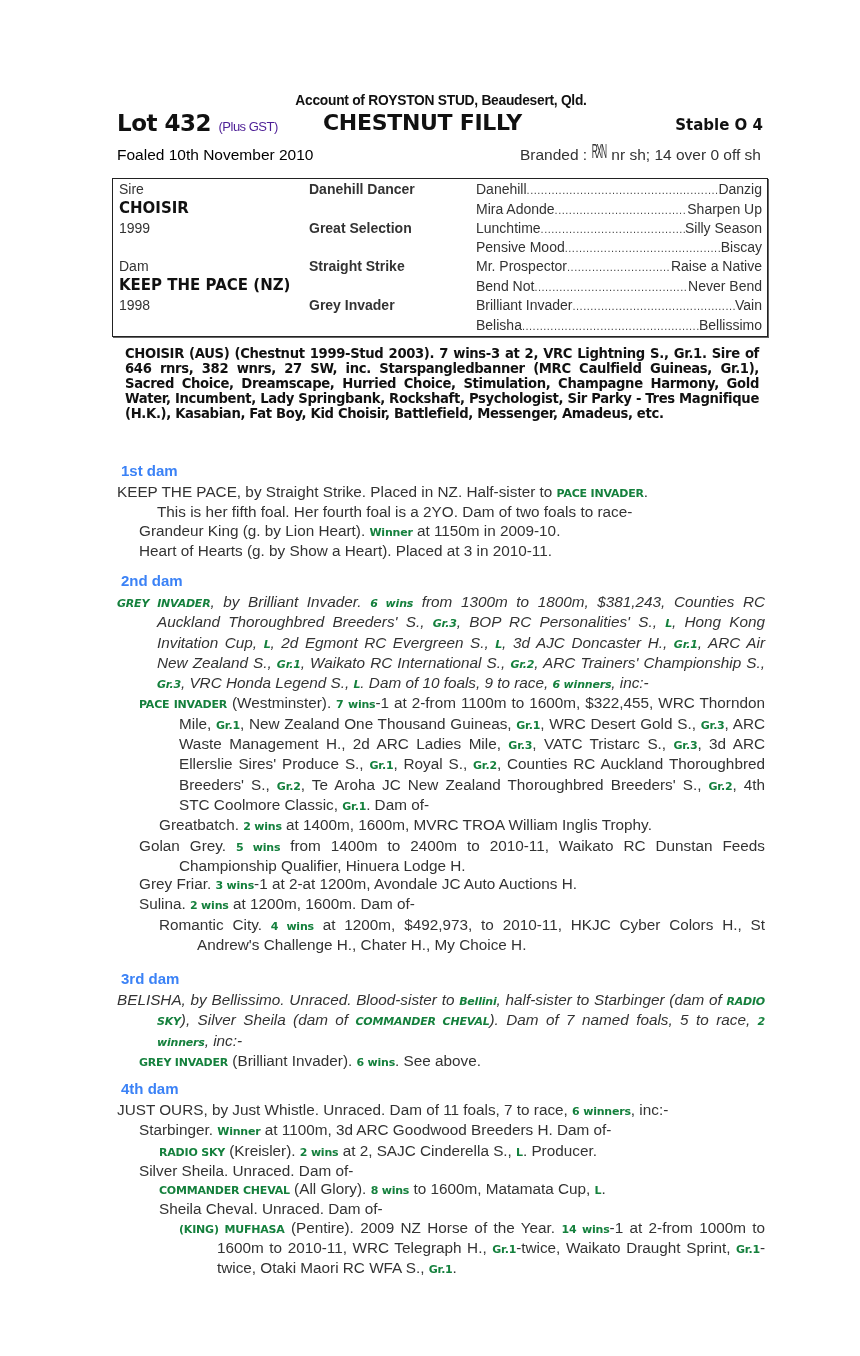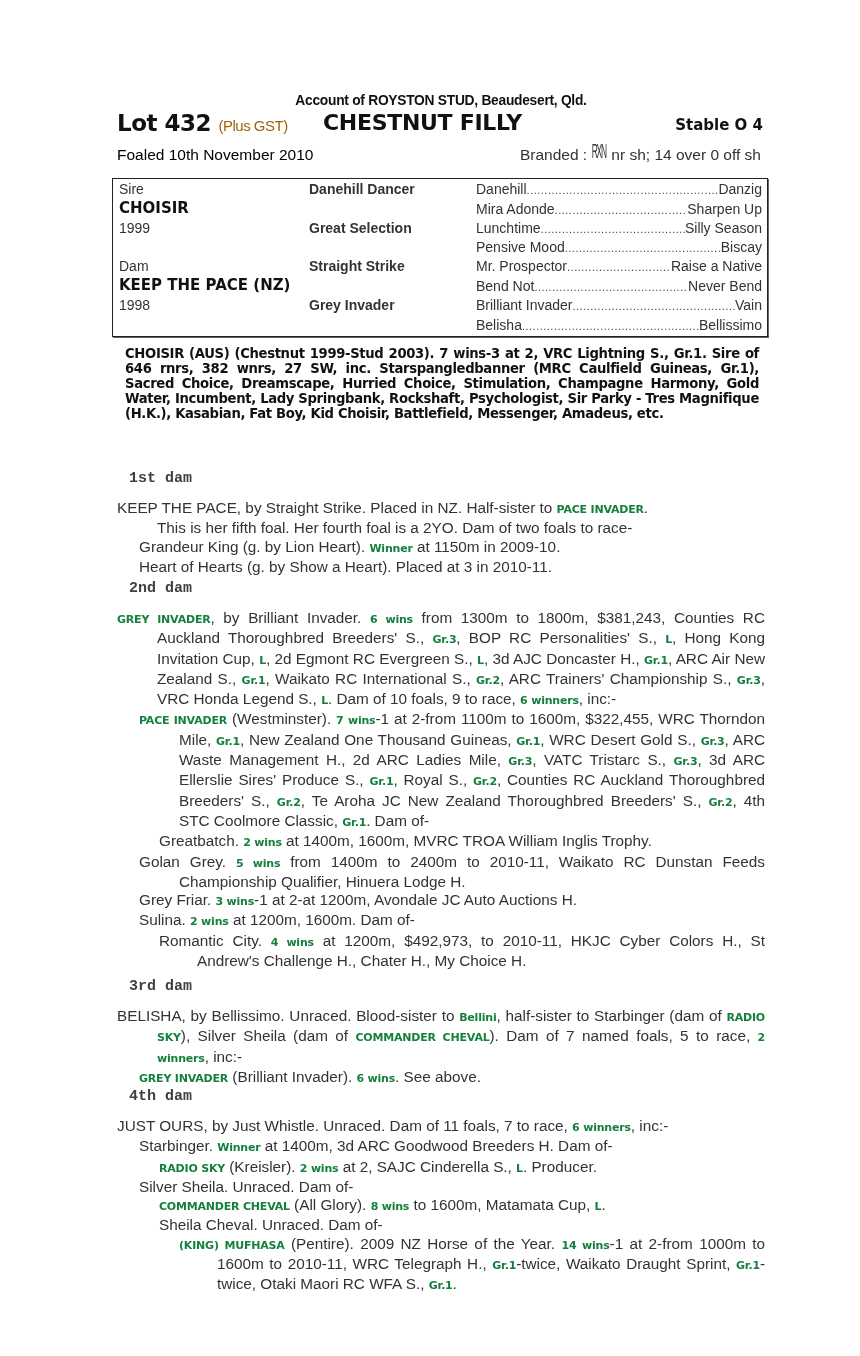--- a/index.html
+++ b/index.html
@@ -1,46 +1,46 @@
 <!DOCTYPE html>
 <html><head>
 <meta charset="utf-8">
 <style>
   html, body { margin: 0; padding: 0; background: #ffffff; }
   body { width: 860px; height: 1356px; position: relative; overflow: hidden; color: #111; }
   .page { position: absolute; left: 117px; top: 0; width: 648px; }
   .account { position: absolute; top: 91px; left: 0; width: 648px; text-align: center; font-family: "Liberation Sans", sans-serif; font-weight: bold; font-size: 15px; letter-spacing: -0.3px; transform: scaleX(0.92); }
   .lotline { position: absolute; top: 110px; left: 0; width: 648px; height: 30px; font-family: "Liberation Sans", sans-serif; }
   .lot { position: absolute; left: 0; top: 0; font-size: 23px; font-weight: 900; font-family: "DejaVu Sans", sans-serif; letter-spacing: -0.5px; }
-  .lot .gst { font-size: 15px; font-weight: normal; font-family: "Liberation Sans", sans-serif; color: #a16207; }
+  .lot .gst { font-size: 13px; font-weight: normal; font-family: "Liberation Sans", sans-serif; color: #4c1d95; }
   .title { position: absolute; left: 206px; top: 0; font-size: 22px; font-weight: 900; font-family: "DejaVu Sans", sans-serif; letter-spacing: -0.3px; }
   .stable { position: absolute; right: 2px; top: 6px; font-size: 15px; font-weight: 900; font-family: "DejaVu Sans", sans-serif; }
   .foaled { position: absolute; top: 146px; left: 0; font-size: 15.5px; color: #000000; font-family: "Liberation Sans", sans-serif; }
   .branded { position: absolute; top: 146px; right: 4px; font-size: 15.5px; color: #333; font-family: "Liberation Sans", sans-serif; }
   .brand-mark { display: inline-block; font-family: "Liberation Sans", sans-serif; font-size: 14px; transform: scaleX(0.6) scaleY(1.5); transform-origin: center bottom; margin: 0 -4px; letter-spacing: -2px; vertical-align: 1px; }
 
   .pedbox { position: absolute; left: -5px; top: 178px; width: 654px; height: 157px; border: 1.5px solid #222; box-shadow: 1px 1px 0 #666; }
   .ped-row { position: absolute; height: 19px; font-size: 14px; color: #333; font-family: "Liberation Sans", sans-serif; line-height: 19px; }
   .ped-label { left: 6px; }
   .ped-name { left: 6px; font-family: "DejaVu Sans", sans-serif; font-weight: 900; font-size: 15px; color: #111; }
   .ped-gs { left: 196px; font-weight: bold; }
   .ped-ggs { left: 363px; width: 286px; display: flex; }
   .ped-ggs .a { white-space: nowrap; }
   .ped-ggs .dots { flex: 1; overflow: hidden; white-space: nowrap; }
   .ped-ggs .dots::after { content: "........................................................................................................"; font-size: 11px; letter-spacing: 0.5px; color: #444; }
   .ped-ggs .b { white-space: nowrap; }
 
   .sire-note { position: absolute; top: 346px; left: 8px; width: 634px; font-family: "DejaVu Sans", sans-serif; font-weight: bold; font-size: 13.2px; line-height: 15px; text-align: justify; letter-spacing: -0.35px; color: #111; }
 
   .section { position: absolute; left: 0; width: 648px; font-family: "Liberation Sans", sans-serif; font-size: 15.3px; line-height: 18.3px; color: #333; }
-  .section h3 { margin: 12px; font-family: Liberation Mono, monospace; font-weight: 900; font-size: 15px; line-height: 17px; color: #404040; }
+  .section h3 { margin: 4px; font-family: Liberation Sans, sans-serif; font-weight: 900; font-size: 15px; line-height: 17px; color: #3b82f6; }
   .p { text-align: justify; }
   .p b, .p .b { font-family: "DejaVu Sans", sans-serif; font-weight: 900; color: #15803d; font-size: 11px; letter-spacing: -0.2px; }
   .i0 { padding-left: 0; text-indent: 0; }
-  .h1 { padding-left: 40px; text-indent: -40px; }
+  .h1 { padding-left: 40px; text-indent: -40px; font-style: italic; }
   .l1 { padding-left: 62px; text-indent: -40px; }
 </style>
 </head>
 <body>
 
 <div class="page">
 
   <div class="account">Account of ROYSTON STUD, Beaudesert, Qld.</div>
 
   <div class="lotline">
@@ -137,21 +137,21 @@
 
   <div class="section" style="top:966px">
     <h3>3rd dam</h3>
     <div class="p h1"><span>BELISHA, by Bellissimo. Unraced. Blood-sister to </span><b>Bellini</b><span>, half-sister to Starbinger (dam of </span><b>RADIO SKY</b><span>), Silver Sheila (dam of </span><b>COMMANDER CHEVAL</b><span>). Dam of 7 named foals, 5 to race, </span><b>2 winners</b><span>, inc:-</span></div>
     <div class="p" style="padding-left:22px"><b>GREY INVADER</b><span> (Brilliant Invader). </span><b>6 wins</b><span>. See above.</span></div>
   </div>
 
   <div class="section" style="top:1076px">
     <h3>4th dam</h3>
     <div class="p i0"><span>JUST OURS, by Just Whistle. Unraced. Dam of 11 foals, 7 to race, </span><b>6 winners</b><span>, inc:-</span></div>
-    <div class="p" style="padding-left:22px"><span>Starbinger. </span><b>Winner</b><span> at 1400m, 3d ARC Goodwood Breeders H. Dam of-</span></div>
+    <div class="p" style="padding-left:22px"><span>Starbinger. </span><b>Winner</b><span> at 1100m, 3d ARC Goodwood Breeders H. Dam of-</span></div>
     <div class="p" style="padding-left:42px"><b>RADIO SKY</b><span> (Kreisler). </span><b>2 wins</b><span> at 2, SAJC Cinderella S., </span><b>L</b><span>. Producer.</span></div>
     <div class="p" style="padding-left:22px"><span>Silver Sheila. Unraced. Dam of-</span></div>
     <div class="p" style="padding-left:42px"><b>COMMANDER CHEVAL</b><span> (All Glory). </span><b>8 wins</b><span> to 1600m, Matamata Cup, </span><b>L</b><span>.</span></div>
     <div class="p" style="padding-left:42px"><span>Sheila Cheval. Unraced. Dam of-</span></div>
     <div class="p" style="padding-left:100px;text-indent:-38px"><b>(KING) MUFHASA</b><span> (Pentire). 2009 NZ Horse of the Year. </span><b>14 wins</b><span>-1 at 2-from 1000m to 1600m to 2010-11, WRC Telegraph H., </span><b>Gr.1</b><span>-twice, Waikato Draught Sprint, </span><b>Gr.1</b><span>-twice, Otaki Maori RC WFA S., </span><b>Gr.1</b><span>.</span></div>
   </div>
 
 </div>
 
 </body></html>

